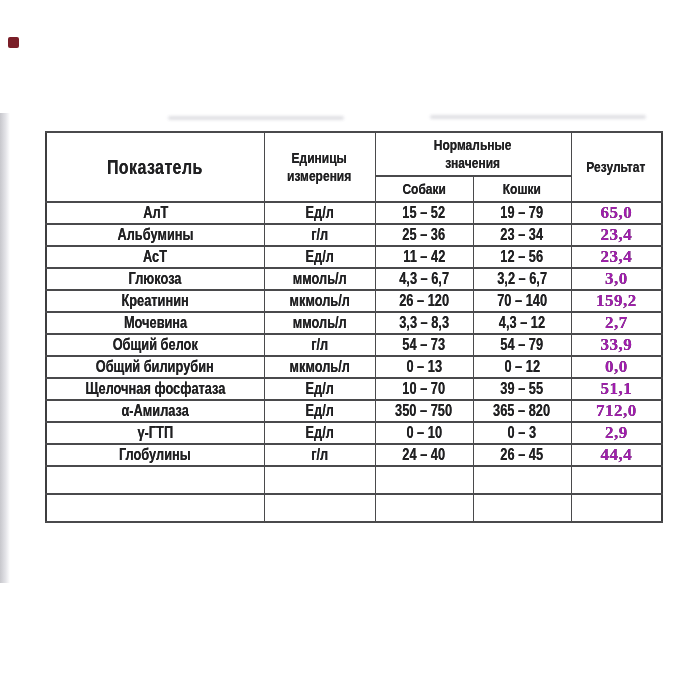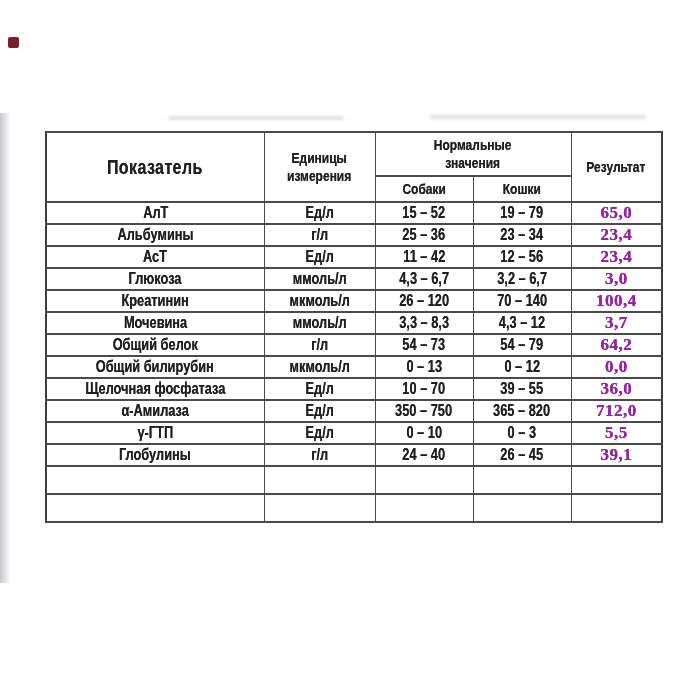--- a/index.html
+++ b/index.html
@@ -134,70 +134,70 @@
         <td><span class="cx">ммоль/л</span></td>
         <td><span class="cx">4,3 – 6,7</span></td>
         <td><span class="cx">3,2 – 6,7</span></td>
         <td><span class="serif-val">3,0</span></td>
       </tr>
       <tr class="data-row">
         <td><span class="cx">Креатинин</span></td>
         <td><span class="cx">мкмоль/л</span></td>
         <td><span class="cx">26 – 120</span></td>
         <td><span class="cx">70 – 140</span></td>
-        <td><span class="serif-val">100,4</span></td>
+        <td><span class="serif-val">159,2</span></td>
       </tr>
       <tr class="data-row">
         <td><span class="cx">Мочевина</span></td>
         <td><span class="cx">ммоль/л</span></td>
         <td><span class="cx">3,3 – 8,3</span></td>
         <td><span class="cx">4,3 – 12</span></td>
-        <td><span class="serif-val">3,7</span></td>
+        <td><span class="serif-val">2,7</span></td>
       </tr>
       <tr class="data-row">
         <td><span class="cx">Общий белок</span></td>
         <td><span class="cx">г/л</span></td>
         <td><span class="cx">54 – 73</span></td>
         <td><span class="cx">54 – 79</span></td>
-        <td><span class="serif-val">64,2</span></td>
+        <td><span class="serif-val">33,9</span></td>
       </tr>
       <tr class="data-row">
         <td><span class="cx">Общий билирубин</span></td>
         <td><span class="cx">мкмоль/л</span></td>
         <td><span class="cx">0 – 13</span></td>
         <td><span class="cx">0 – 12</span></td>
         <td><span class="serif-val">0,0</span></td>
       </tr>
       <tr class="data-row">
         <td><span class="cx">Щелочная фосфатаза</span></td>
         <td><span class="cx">Ед/л</span></td>
         <td><span class="cx">10 – 70</span></td>
         <td><span class="cx">39 – 55</span></td>
-        <td><span class="serif-val">36,0</span></td>
+        <td><span class="serif-val">51,1</span></td>
       </tr>
       <tr class="data-row">
         <td><span class="cx">α-Амилаза</span></td>
         <td><span class="cx">Ед/л</span></td>
         <td><span class="cx">350 – 750</span></td>
         <td><span class="cx">365 – 820</span></td>
         <td><span class="serif-val">712,0</span></td>
       </tr>
       <tr class="data-row">
         <td><span class="cx">γ-ГТП</span></td>
         <td><span class="cx">Ед/л</span></td>
         <td><span class="cx">0 – 10</span></td>
         <td><span class="cx">0 – 3</span></td>
-        <td><span class="serif-val">5,5</span></td>
+        <td><span class="serif-val">2,9</span></td>
       </tr>
       <tr class="data-row">
         <td><span class="cx">Глобулины</span></td>
         <td><span class="cx">г/л</span></td>
         <td><span class="cx">24 – 40</span></td>
         <td><span class="cx">26 – 45</span></td>
-        <td><span class="serif-val">39,1</span></td>
+        <td><span class="serif-val">44,4</span></td>
       </tr>
       <tr class="empty-row">
         <td></td>
         <td></td>
         <td></td>
         <td></td>
         <td></td>
       </tr>
       <tr class="empty-row">
         <td></td>

